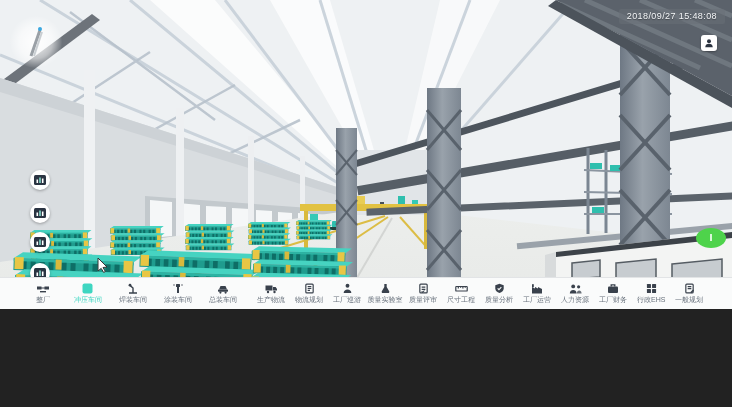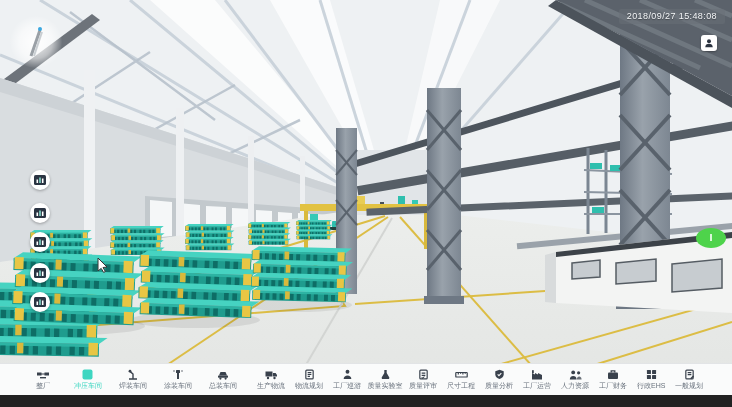--- a/index.html
+++ b/index.html
@@ -1,16 +1,16 @@
 <!DOCTYPE html>
 <html><head>
 <meta charset="utf-8">
 <style>
   html,body{margin:0;padding:0;background:#222;}
-  .app{position:relative;width:732px;height:395px;overflow:hidden;background:#e8eaec;
+  .app{position:relative;width:732px;height:309px;overflow:hidden;background:#e8eaec;
        font-family:"Liberation Sans","DejaVu Sans",sans-serif;}
   .scene{position:absolute;left:0;top:0;width:732px;height:375px;}
   .scene svg{display:block;}
   
   .timestamp{position:absolute;top:9px;right:7px;font-size:9px;line-height:13px;color:#f4f6f8;
       background:rgba(105,112,120,.5);padding:1px 8px;border-radius:2px;letter-spacing:.4px;
       text-shadow:0 1px 1px rgba(0,0,0,.35);}
   
   .user-btn{position:absolute;top:35px;right:15px;width:16px;height:16px;background:#fff;border-radius:3px;
       display:flex;align-items:center;justify-content:center;box-shadow:0 1px 2px rgba(0,0,0,.3);cursor:pointer;}

